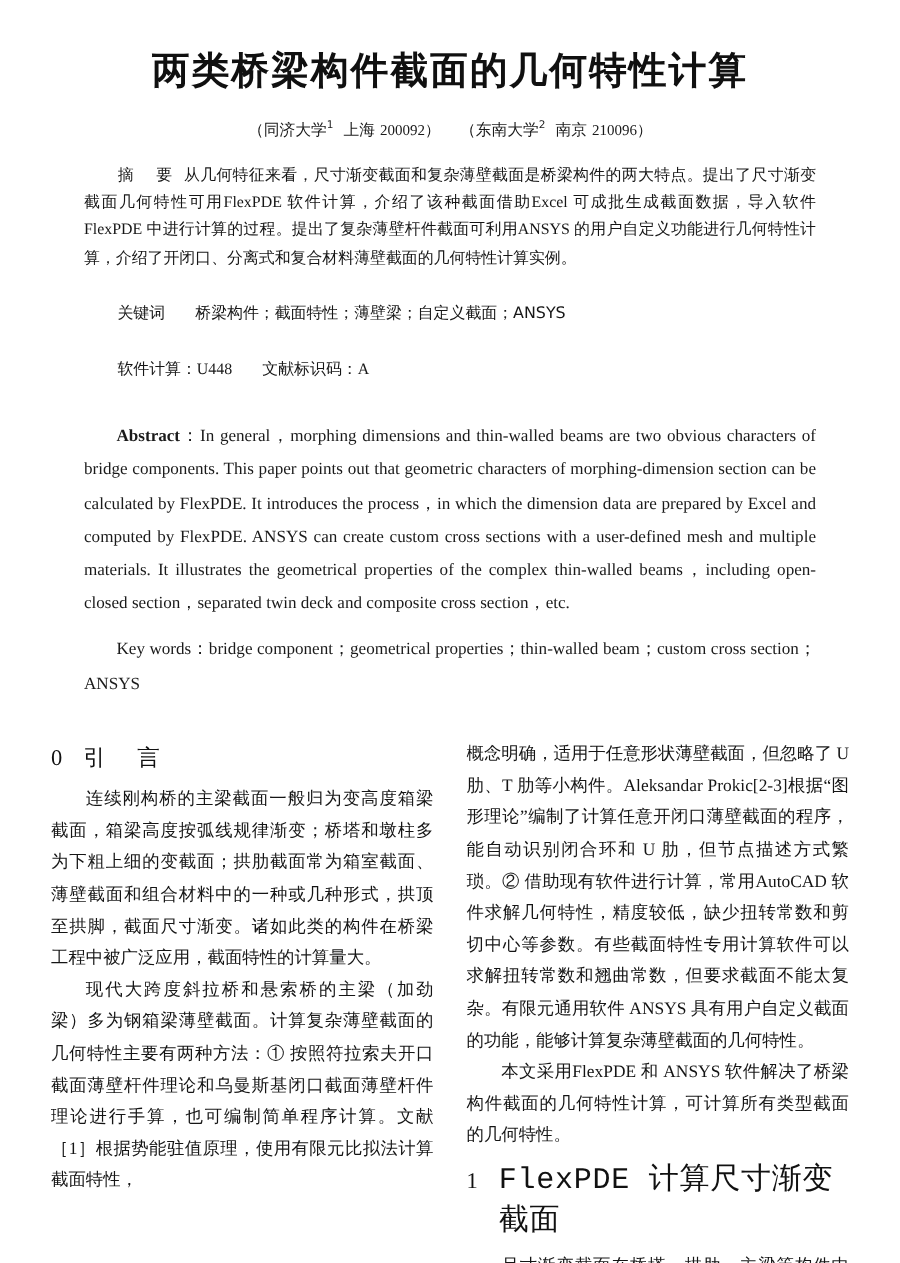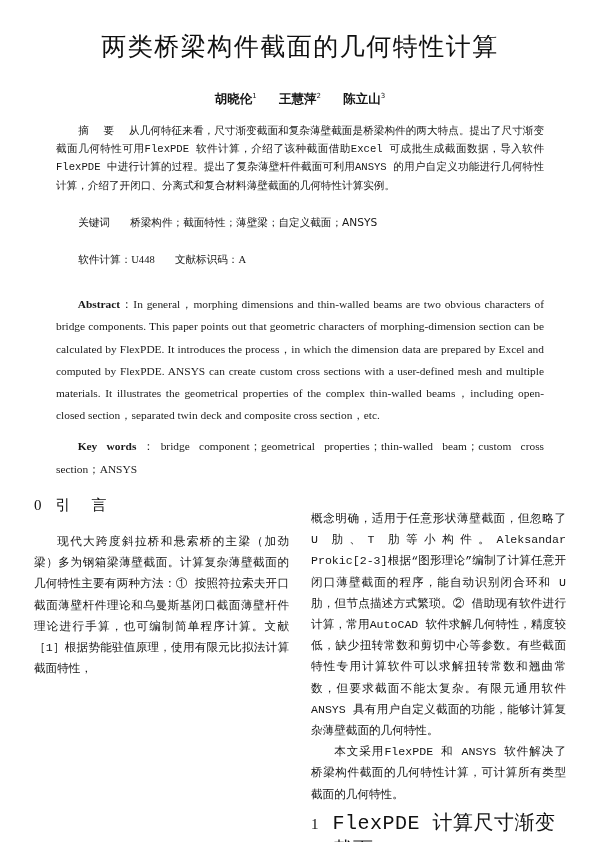--- a/index.html
+++ b/index.html
@@ -22,21 +22,21 @@
     box-sizing: border-box;
     padding: 0 34px;
   }
 
   
   .title {
     margin-top: 30px;
     text-align: center;
     font-family: "DejaVu Sans", "Liberation Sans", sans-serif;
     font-size: 25px;
-    font-weight: normal;
+    font-weight: bold;
     letter-spacing: 1.5px;
     color: #101010;
   }
   .authors {
     margin-top: 28px;
     text-align: center;
     font-family: "DejaVu Sans", "Liberation Sans", sans-serif;
     font-size: 12.5px;
     font-weight: bold;
     color: #151515;
@@ -57,21 +57,21 @@
   }
   .affil .grp { margin: 0 5px; white-space: nowrap; }
   .affil .num {
     font-family: "Liberation Serif", serif;
     font-size: 10px;
   }
 
   
   .cn-abs {
     margin-top: 13px;
-    font-family: Liberation Mono, monospace;
+    font-family: Liberation Serif, serif;
     font-size: 10.6px;
     line-height: 1.72;
     text-align: justify;
     color: #161616;
     padding: 0 22px;
     text-justify: inter-ideograph;
   }
   .cn-abs .lead { letter-spacing: 2px; font-weight: normal; }
   .cn-abs .ind { display: inline-block; width: 2.1em; }
   .cn-kw {
@@ -101,21 +101,21 @@
   .en-abs .ind { display: inline-block; width: 1.9em; }
   .en-kw {
     margin-top: 9px;
     padding: 0 22px;
     font-family: "Liberation Serif", "DejaVu Serif", serif;
     font-size: 11.4px;
     line-height: 1.95;
     text-align: justify;
     color: #1a1a1a;
   }
-  .en-kw b { font-weight: bold; }
+  .en-kw b { font-weight: normal; }
   .en-kw .ind { display: inline-block; width: 1.9em; }
 
   
   .body-cols {
     position: absolute;
     left: 34px;
     right: 34px;
     top: 462px;
     bottom: 0;
     display: flex;
@@ -137,45 +137,44 @@
     font-family: "Liberation Serif", serif;
     font-size: 15px;
     margin-right: 14px;
   }
   .sec-head .stext { letter-spacing: 3px; font-family: Liberation Mono, monospace; }
   .sec-head.sec1 .stext {
     letter-spacing: 0.5px;
     font-size: 20px;
   }
   p.para {
-    font-family: Liberation Mono, monospace;
+    font-family: Liberation Serif, serif;
     font-size: 11.6px;
     line-height: 1.83;
     text-align: justify;
     text-justify: inter-ideograph;
     color: #151515;
-    margin: 16px 0 0 0;
+    margin: 0 0 0 0;
     text-indent: 2em;
   }
   p.para + p.para { margin-top: 0; }
 </style>
 </head>
 <body>
 
 <div class="page">
 
   <div class="title">两类桥梁构件截面的几何特性计算</div>
 
-  <div class="authors">
-    <span class="au"><span>胡晓伦</span><sup>1</sup></span>
-    <span class="au"><span>王慧萍</span><sup>2</sup></span>
-    <span class="au"><span>陈立山</span><sup>3</sup></span>
-  </div>
 
   <div class="affil">
+    <div>
+      <span class="grp"><span>（同济大学</span><sup>1</sup>&nbsp;&nbsp;<span>上海</span>&nbsp;<span class="num">200092）</span></span>
+      <span class="grp"><span>（东南大学</span><sup>2</sup>&nbsp;&nbsp;<span>南京</span>&nbsp;<span class="num">210096）</span></span>
+    </div>
   </div>
 
   <div class="cn-abs">
     <span class="ind"></span><span class="lead">摘　要</span>&nbsp;&nbsp;<span>从几何特征来看，尺寸渐变截面和复杂薄壁截面是桥梁构件的两大特点。提出了尺寸渐变截面几何特性可用FlexPDE 软件计算，介绍了该种截面借助Excel 可成批生成截面数据，导入软件FlexPDE 中进行计算的过程。提出了复杂薄壁杆件截面可利用ANSYS 的用户自定义功能进行几何特性计算，介绍了开闭口、分离式和复合材料薄壁截面的几何特性计算实例。</span>
   </div>
 
   <div class="cn-kw">
     <span class="row"><span class="ind"></span><span>关键词</span><span class="gap"></span><span>桥梁构件；截面特性；薄壁梁；自定义截面；ANSYS</span></span>
     <span class="row"><span class="ind"></span><span>软件计算：</span><span class="serifnum">U448</span><span class="gap"></span><span>文献标识码：</span><span class="serifnum">A</span></span>
   </div>
@@ -188,20 +187,21 @@
     <span class="ind"></span><b>Key words</b><span>：bridge component；geometrical properties；thin-walled beam；custom cross section；ANSYS</span>
   </div>
 
   <div class="body-cols">
 
     <div class="col">
       <div class="sec-head">
         <span class="snum">0</span>
         <span class="stext">引　言</span>
       </div>
+      <p class="para">连续刚构桥的主梁截面一般归为变高度箱梁截面，箱梁高度按弧线规律渐变；桥塔和墩柱多为下粗上细的变截面；拱肋截面常为箱室截面、薄壁截面和组合材料中的一种或几种形式，拱顶至拱脚，截面尺寸渐变。诸如此类的构件在桥梁工程中被广泛应用，截面特性的计算量大。</p>
       <p class="para">现代大跨度斜拉桥和悬索桥的主梁（加劲梁）多为钢箱梁薄壁截面。计算复杂薄壁截面的几何特性主要有两种方法：① 按照符拉索夫开口截面薄壁杆件理论和乌曼斯基闭口截面薄壁杆件理论进行手算，也可编制简单程序计算。文献［1］根据势能驻值原理，使用有限元比拟法计算截面特性，</p>
     </div>
 
     <div class="col">
       <p class="para" style="text-indent:0">概念明确，适用于任意形状薄壁截面，但忽略了 U 肋、T 肋等小构件。Aleksandar Prokic[2-3]根据“图形理论”编制了计算任意开闭口薄壁截面的程序，能自动识别闭合环和 U 肋，但节点描述方式繁琐。② 借助现有软件进行计算，常用AutoCAD 软件求解几何特性，精度较低，缺少扭转常数和剪切中心等参数。有些截面特性专用计算软件可以求解扭转常数和翘曲常数，但要求截面不能太复杂。有限元通用软件 ANSYS 具有用户自定义截面的功能，能够计算复杂薄壁截面的几何特性。</p>
       <p class="para">本文采用FlexPDE 和 ANSYS 软件解决了桥梁构件截面的几何特性计算，可计算所有类型截面的几何特性。</p>
       <div class="sec-head sec1">
         <span class="snum">1</span>
         <span class="stext">FlexPDE 计算尺寸渐变截面</span>
       </div>

